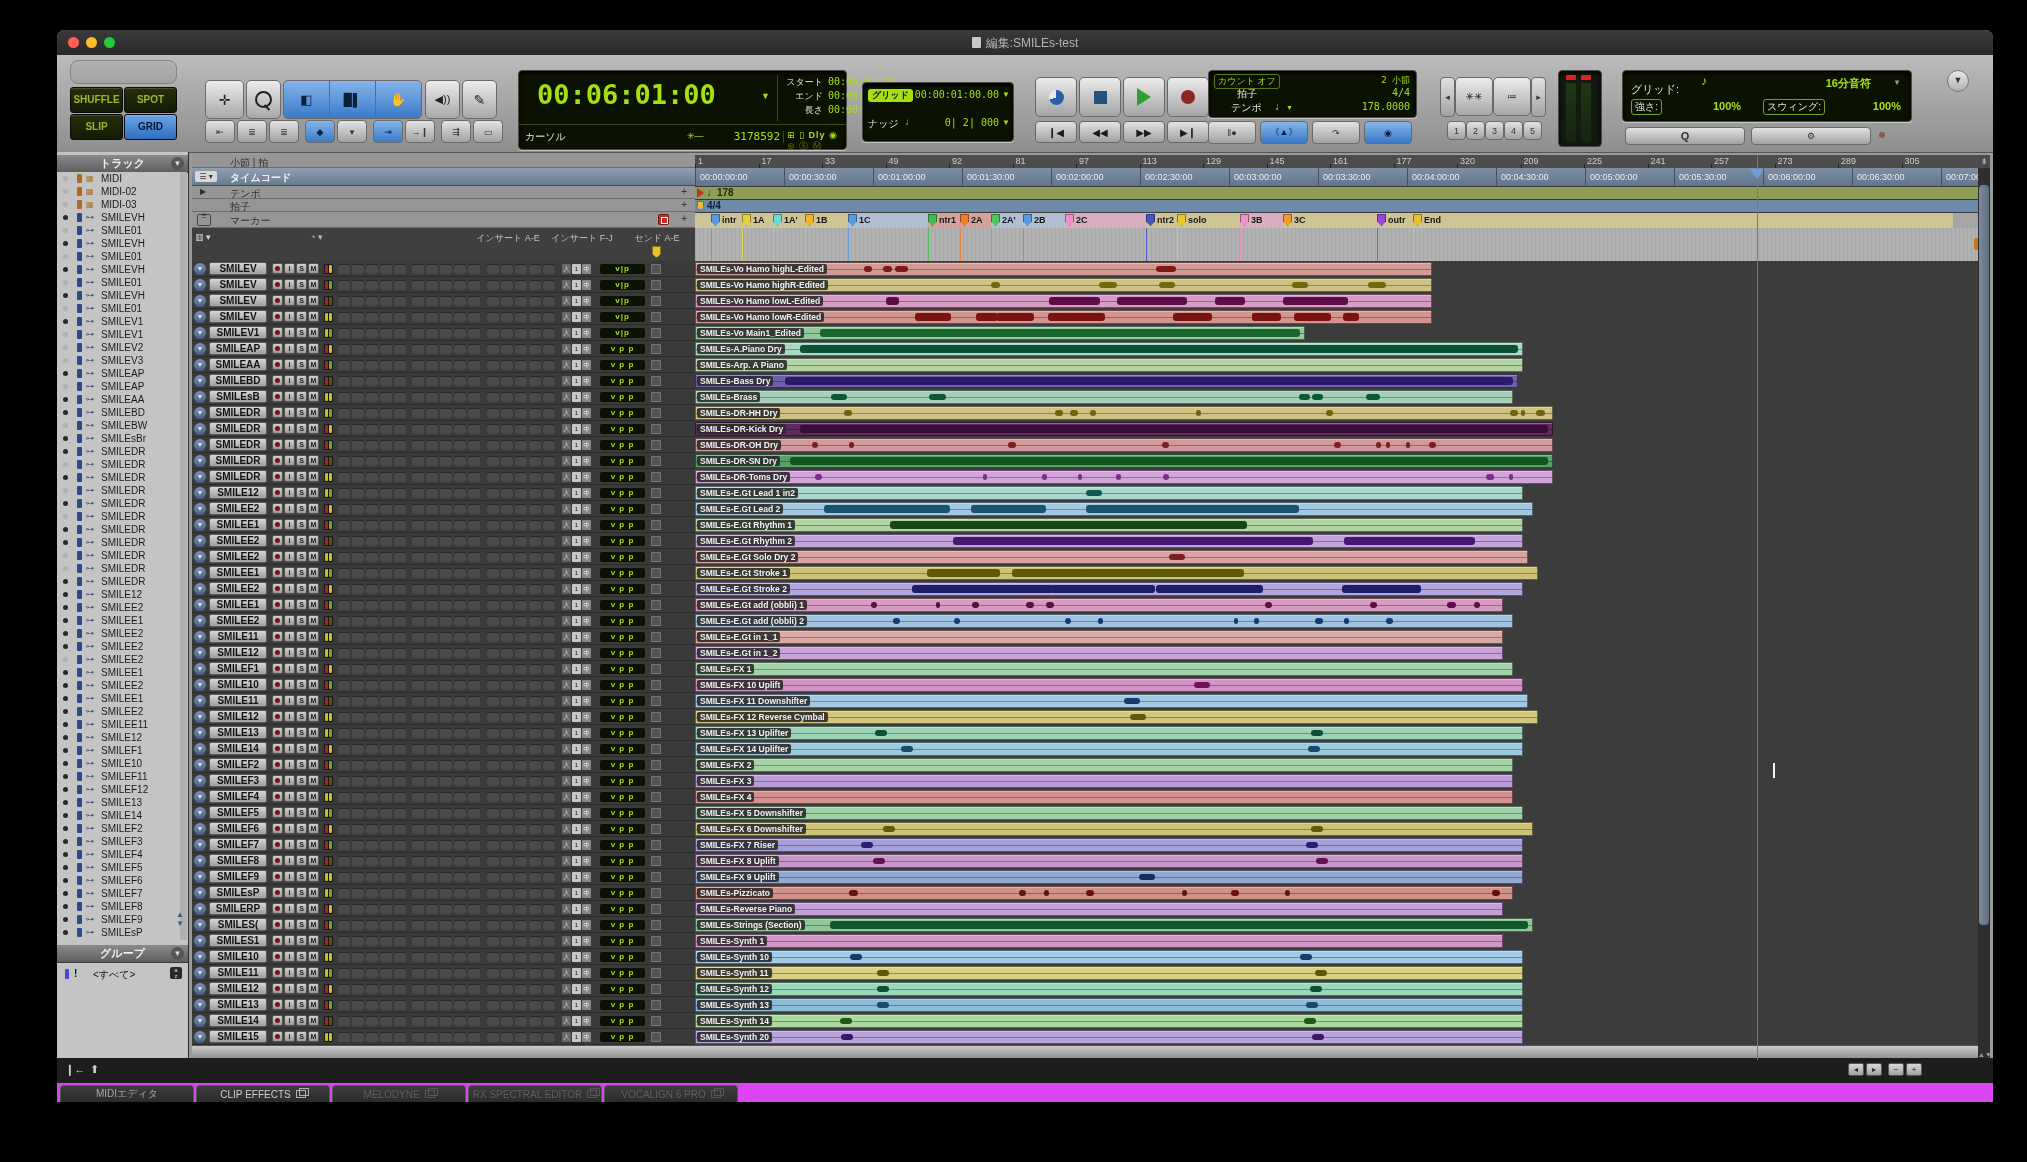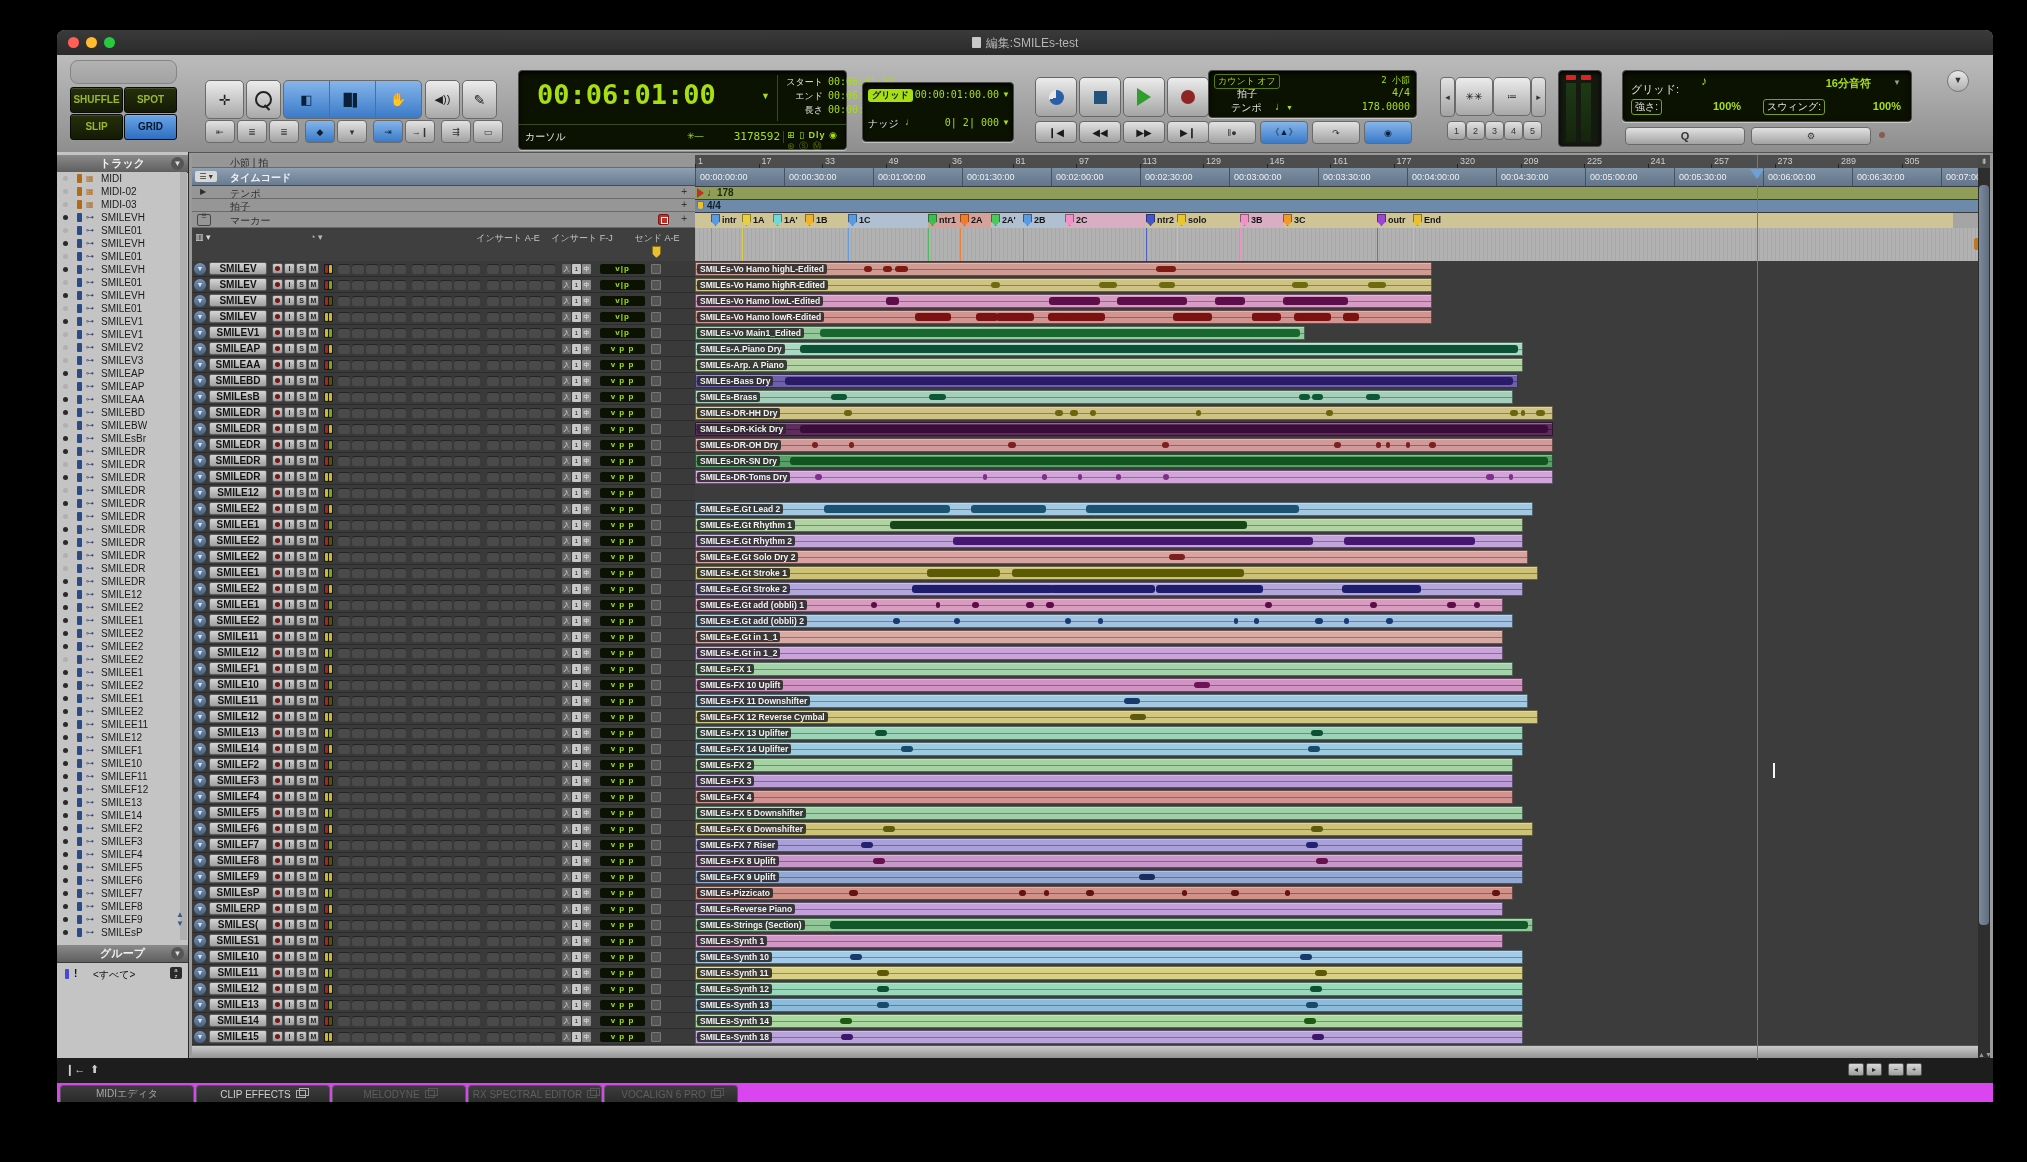--- a/index.html
+++ b/index.html
@@ -670,21 +670,21 @@
   <div id="barsband">
         <div class="bartick" style="left: 0px;"></div>
         <div class="barnum" style="left: 3px;">1</div>
         <div class="bartick" style="left: 63.5px;"></div>
         <div class="barnum" style="left: 66.5px;">17</div>
         <div class="bartick" style="left: 127px;"></div>
         <div class="barnum" style="left: 130px;">33</div>
         <div class="bartick" style="left: 190.5px;"></div>
         <div class="barnum" style="left: 193.5px;">49</div>
         <div class="bartick" style="left: 254px;"></div>
-        <div class="barnum" style="left: 257px;">36</div>
+        <div class="barnum" style="left: 257px;">92</div>
         <div class="bartick" style="left: 317.5px;"></div>
         <div class="barnum" style="left: 320.5px;">81</div>
         <div class="bartick" style="left: 381px;"></div>
         <div class="barnum" style="left: 384px;">97</div>
         <div class="bartick" style="left: 444.5px;"></div>
         <div class="barnum" style="left: 447.5px;">113</div>
         <div class="bartick" style="left: 508px;"></div>
         <div class="barnum" style="left: 511px;">129</div>
         <div class="bartick" style="left: 571.5px;"></div>
         <div class="barnum" style="left: 574.5px;">145</div>
@@ -2474,20 +2474,24 @@
           <div class="blob" style="left: 286.592px; width: 4.67154px; top: 25%; height: 50%; background: rgb(124, 47, 134);"></div>
           <div class="blob" style="left: 382.173px; width: 4.26518px; top: 25%; height: 50%; background: rgb(124, 47, 134);"></div>
           <div class="blob" style="left: 793.254px; width: 4.28812px; top: 25%; height: 50%; background: rgb(124, 47, 134);"></div>
           <div class="blob" style="left: 419.606px; width: 5.41783px; top: 25%; height: 50%; background: rgb(124, 47, 134);"></div>
           <div class="blob" style="left: 346.446px; width: 4.59276px; top: 25%; height: 50%; background: rgb(124, 47, 134);"></div>
           <div class="blob" style="left: 812.908px; width: 4.04936px; top: 25%; height: 50%; background: rgb(124, 47, 134);"></div>
           <div class="blob" style="left: 467.131px; width: 5.47115px; top: 25%; height: 50%; background: rgb(124, 47, 134);"></div>
           <div class="blob" style="left: 789.596px; width: 6.10099px; top: 25%; height: 50%; background: rgb(124, 47, 134);"></div>
           <div class="blob" style="left: 119.374px; width: 6.87994px; top: 25%; height: 50%; background: rgb(124, 47, 134);"></div>
         </div>
+        <div class="clip" style="left: 0px; top: 225px; width: 828px; background: rgb(169, 214, 205);">
+          <div class="cliplab">SMILEs-E.Gt Lead 1 in2</div>
+          <div class="blob" style="left: 389.712px; width: 16px; top: 25%; height: 50%; background: rgb(14, 90, 80);"></div>
+        </div>
         <div class="clip" style="left: 0px; top: 241px; width: 838px; background: rgb(163, 201, 226);">
           <div class="cliplab">SMILEs-E.Gt Lead 2</div>
           <div class="blob" style="left: 274.917px; width: 74.6024px; top: 20%; height: 60%; background: rgb(27, 82, 113);"></div>
           <div class="blob" style="left: 493.126px; width: 110.006px; top: 20%; height: 60%; background: rgb(27, 82, 113);"></div>
           <div class="blob" style="left: 390.121px; width: 112.473px; top: 20%; height: 60%; background: rgb(27, 82, 113);"></div>
           <div class="blob" style="left: 127.796px; width: 126.189px; top: 20%; height: 60%; background: rgb(27, 82, 113);"></div>
         </div>
         <div class="clip" style="left: 0px; top: 257px; width: 828px; background: rgb(177, 210, 162);">
           <div class="cliplab">SMILEs-E.Gt Rhythm 1</div>
           <div class="blob" style="left: 391.758px; width: 159.23px; top: 20%; height: 60%; background: rgb(23, 71, 24);"></div>
@@ -2647,21 +2651,21 @@
           <div class="cliplab">SMILEs-Synth 13</div>
           <div class="blob" style="left: 181.386px; width: 12px; top: 25%; height: 50%; background: rgb(23, 74, 107);"></div>
           <div class="blob" style="left: 609.696px; width: 12px; top: 25%; height: 50%; background: rgb(23, 74, 107);"></div>
         </div>
         <div class="clip" style="left: 0px; top: 753px; width: 828px; background: rgb(170, 216, 160);">
           <div class="cliplab">SMILEs-Synth 14</div>
           <div class="blob" style="left: 143.828px; width: 12px; top: 25%; height: 50%; background: rgb(29, 90, 21);"></div>
           <div class="blob" style="left: 608.267px; width: 12px; top: 25%; height: 50%; background: rgb(29, 90, 21);"></div>
         </div>
         <div class="clip" style="left: 0px; top: 769px; width: 828px; background: rgb(184, 163, 218);">
-          <div class="cliplab">SMILEs-Synth 18</div>
+          <div class="cliplab">SMILEs-Synth 20</div>
           <div class="blob" style="left: 144.77px; width: 12px; top: 25%; height: 50%; background: rgb(60, 22, 104);"></div>
           <div class="blob" style="left: 616.285px; width: 12px; top: 25%; height: 50%; background: rgb(60, 22, 104);"></div>
         </div>
       </div>
 
   <div class="playhead" style="left:1700px;top:125px;height:905px;"></div>
   <div class="phArrow" style="left:1693px;top:139px;"></div>
   <div style="position:absolute;left:1716px;top:733px;width:2px;height:15px;background:#f5f5f5;z-index:45;"></div>
 
   <div class="scroll" style="right:3px;top:125px;width:12px;bottom:44px;">

